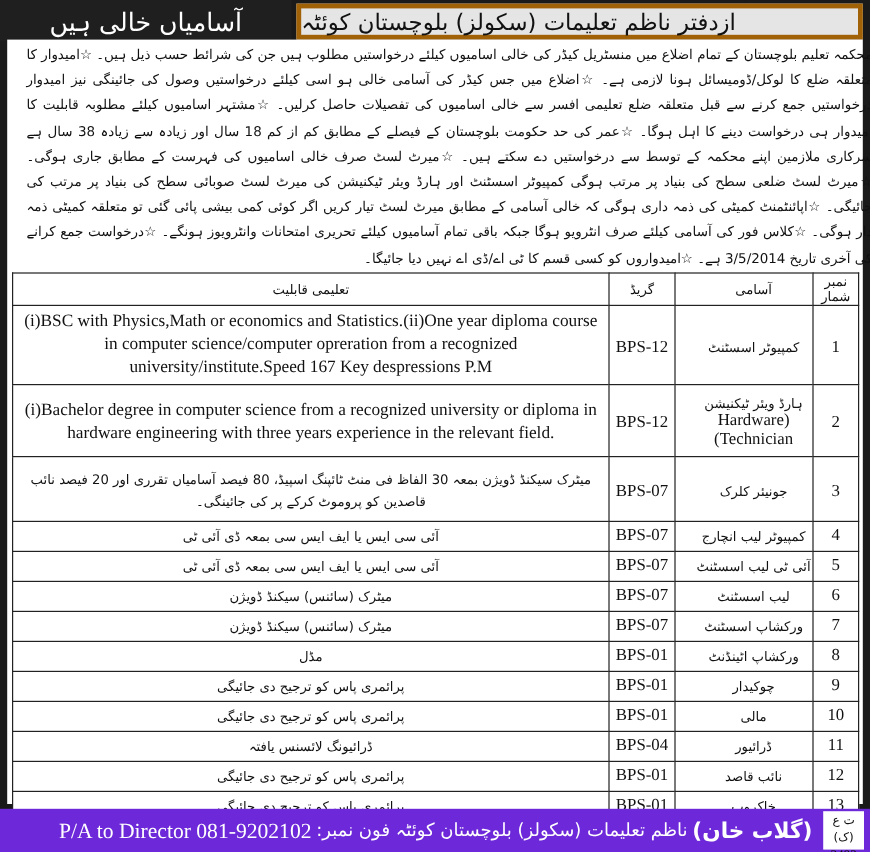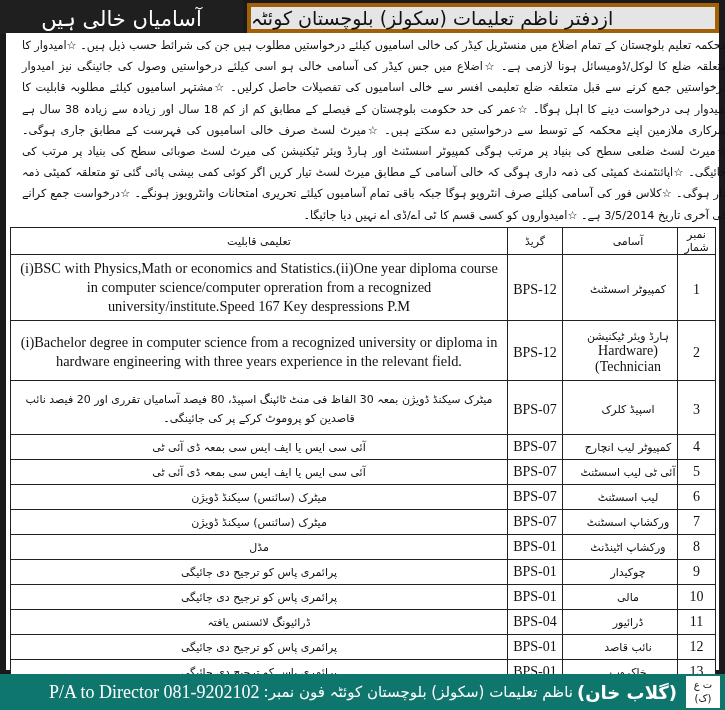--- a/index.html
+++ b/index.html
@@ -54,21 +54,21 @@
     .c-post { width: 115px; font-family: "DejaVu Sans", sans-serif; font-size: 11px; padding-left: 16px; }
     .c-grade { width: 55px; font-size: 14px; font-family: "Liberation Serif", serif; }
     .c-qual { font-size: 11px; font-family: "DejaVu Sans", sans-serif; padding: 1px 6px; }
     .c-qual.en { font-family: "Liberation Serif", serif; font-size: 14.4px; direction: ltr; line-height: 19px; }
     .c-no { font-family: "Liberation Serif", serif; }
     .post-en { font-family: "Liberation Serif", serif; font-size: 14px; }
     td.top { vertical-align: top; padding-top: 4px; }
 
     .footer {
       position: absolute; left: 0; top: 674px; width: 725px; height: 36px;
-      background: #0f766e; color: #fff;
+      background: #6d28d9; color: #fff;
     }
     .footer-ref {
       position: absolute; right: 5px; top: 2px; width: 34px; height: 32px;
       background: #fff; color: #111; text-align: center;
       font-family: "Liberation Serif", serif; font-size: 11px; line-height: 14px;
     }
     .footer-text {
       position: absolute; left: 30px; right: 48px; top: 5px; height: 26px;
       display: flex; align-items: center; justify-content: flex-end; gap: 4px;
       white-space: nowrap;
@@ -110,21 +110,21 @@
           <td class="c-no top">2</td>
           <td class="c-post top">
             <div>ہارڈ ویئر ٹیکنیشن</div>
             <div class="post-en">(Hardware Technician)</div>
           </td>
           <td class="c-grade top">BPS-12</td>
           <td class="c-qual en top">(i)Bachelor degree in computer science from a recognized university or diploma in hardware engineering with three years experience in the relevant field.</td>
         </tr>
         <tr style="height:54px">
           <td class="c-no top">3</td>
-          <td class="c-post top">اسپیڈ کلرک</td>
+          <td class="c-post top">جونیئر کلرک</td>
           <td class="c-grade top">BPS-07</td>
           <td class="c-qual top" style="direction:rtl; line-height:19px">میٹرک سیکنڈ ڈویژن بمعہ 30 الفاظ فی منٹ ٹائپنگ اسپیڈ، 80 فیصد آسامیاں تقرری اور 20 فیصد نائب قاصدین کو پروموٹ کرکے پر کی جائینگی۔</td>
         </tr>
         <tr style="height:25px">
           <td class="c-no">4</td>
           <td class="c-post">کمپیوٹر لیب انچارج</td>
           <td class="c-grade">BPS-07</td>
           <td class="c-qual">آئی سی ایس یا ایف ایس سی بمعہ ڈی آئی ٹی</td>
         </tr>
         <tr style="height:25px">

